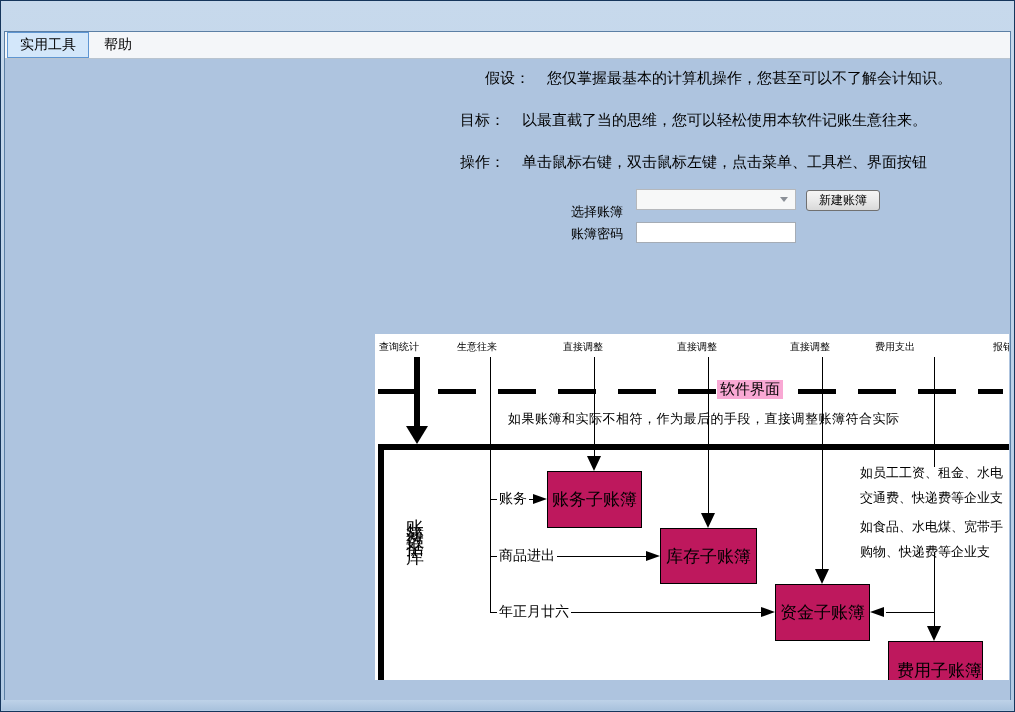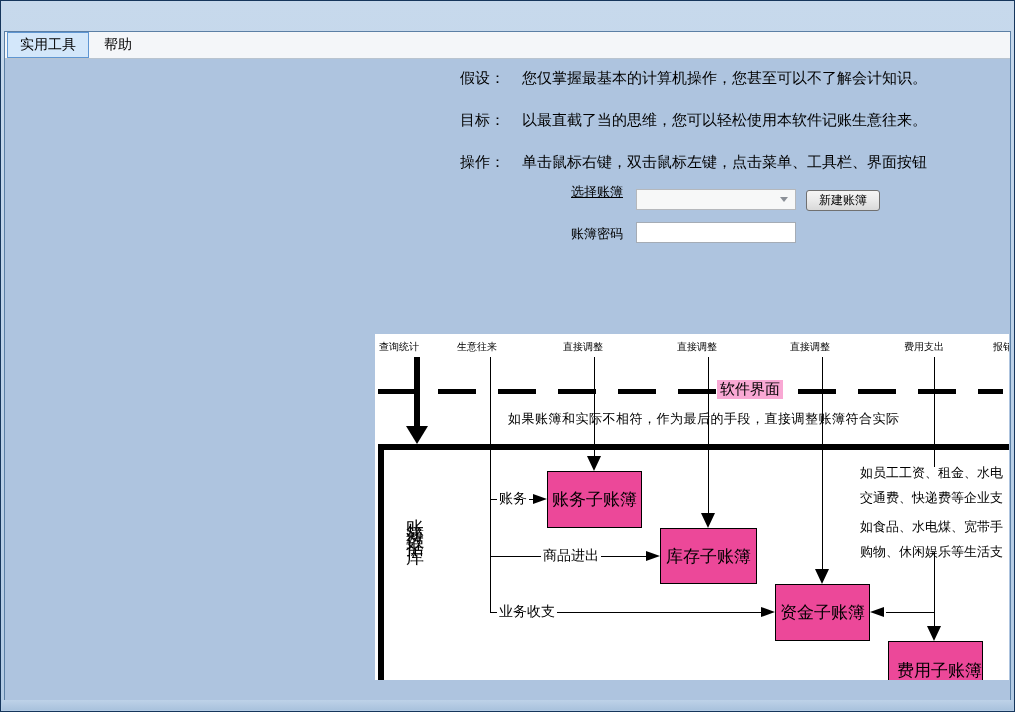--- a/index.html
+++ b/index.html
@@ -92,21 +92,21 @@
   .db-label{ left:28px; top:170px; writing-mode:vertical-lr; font-size:18px; letter-spacing:7px; }
   .vline{ width:1px; background:#000; }
   .hline{ height:1px; background:#000; }
   .arr-down{ width:0; height:0; border-left:7px solid transparent; border-right:7px solid transparent; border-top:15px solid #000; }
   .arr-right{ width:0; height:0; border-top:5px solid transparent; border-bottom:5px solid transparent; border-left:14px solid #000; }
   .arr-left{ width:0; height:0; border-top:5px solid transparent; border-bottom:5px solid transparent; border-right:14px solid #000; }
   .big-shaft{ left:39px; top:23px; width:6px; height:70px; background:#000; }
   .big-head{ left:31px; top:92px; width:0; height:0;
     border-left:11px solid transparent; border-right:11px solid transparent; border-top:18px solid #000; }
   .d-box{
-    border:1px solid #000; background:#ec4899;
+    border:1px solid #000; background:#be185d;
     display:flex; align-items:center; justify-content:center;
     font-size:17px; white-space:nowrap;
   }
   .branch-label{ font-size:14px; background:#fff; padding:0 2px; white-space:nowrap; }
   .right-note{ left:485px; font-size:13px; line-height:25px; white-space:nowrap; }
   
   .statusbar{
     height:22px; background:linear-gradient(#fbfcfd,#eef0f2);
     border-top:1px solid #c9ced3; position:relative;
     display:flex; align-items:center;
@@ -127,47 +127,47 @@
 
   <div class="client">
 
     <div class="menubar">
       <div class="menu-item active">实用工具</div>
       <div class="menu-item">帮助</div>
     </div>
 
     <div class="content">
 
-      <div class="intro-row" style="top:10px;">
+      <div class="intro-row" style="top:10px;margin-left:25px;">
         <span class="intro-label">假设：</span><span>您仅掌握最基本的计算机操作，您甚至可以不了解会计知识。</span>
       </div>
       <div class="intro-row" style="top:52px;">
         <span class="intro-label">目标：</span><span>以最直截了当的思维，您可以轻松使用本软件记账生意往来。</span>
       </div>
       <div class="intro-row" style="top:94px;">
         <span class="intro-label">操作：</span><span>单击鼠标右键，双击鼠标左键，点击菜单、工具栏、界面按钮</span>
       </div>
 
-      <span class="form-label" style="left:566px;top:124px;text-decoration:underline;">选择账簿</span>
+      <span class="form-label" style="left:566px;top:144px;">选择账簿</span>
       <div class="combo">
         <span></span>
         <span class="combo-arrow"></span>
       </div>
       <div class="btn">新建账簿</div>
       <span class="form-label" style="left:566px;top:166px;">账簿密码</span>
       <input class="txt-input" type="text" value="" style="">
 
       <div class="diagram">
 
         <span class="d-abs d-label" style="left:4px;top:6px;">查询统计</span>
         <span class="d-abs d-label" style="left:82px;top:6px;">生意往来</span>
         <span class="d-abs d-label" style="left:188px;top:6px;">直接调整</span>
         <span class="d-abs d-label" style="left:302px;top:6px;">直接调整</span>
         <span class="d-abs d-label" style="left:415px;top:6px;">直接调整</span>
-        <span class="d-abs d-label" style="left:529px;top:6px;">费用支出</span>
+        <span class="d-abs d-label" style="left:500px;top:6px;">费用支出</span>
         <span class="d-abs d-label" style="left:618px;top:6px;">报销</span>
 
         <div class="d-abs dash-line"></div>
         <span class="d-abs iface-label">软件界面</span>
 
         <span class="d-abs d-note">如果账簿和实际不相符，作为最后的手段，直接调整账簿符合实际</span>
 
         <div class="d-abs thick-h"></div>
         <div class="d-abs thick-v"></div>
         <span class="d-abs db-label">账簿数据库</span>
@@ -186,25 +186,25 @@
         <div class="d-abs vline" style="left:559px;top:218px;height:75px;"></div>
         <div class="d-abs arr-down" style="left:552px;top:292px;"></div>
         <div class="d-abs hline" style="left:511px;top:278px;width:49px;"></div>
         <div class="d-abs arr-left" style="left:495px;top:273px;"></div>
 
         <div class="d-abs hline" style="left:115px;top:165px;width:45px;"></div>
         <span class="d-abs branch-label" style="left:122px;top:156px;">账务</span>
         <div class="d-abs arr-right" style="left:158px;top:160px;"></div>
 
         <div class="d-abs hline" style="left:115px;top:222px;width:158px;"></div>
-        <span class="d-abs branch-label" style="left:122px;top:213px;margin-left:44px;">商品进出</span>
+        <span class="d-abs branch-label" style="left:122px;top:213px;">商品进出</span>
         <div class="d-abs arr-right" style="left:271px;top:217px;"></div>
 
         <div class="d-abs hline" style="left:115px;top:278px;width:273px;"></div>
-        <span class="d-abs branch-label" style="left:122px;top:269px;">业务收支</span>
+        <span class="d-abs branch-label" style="left:122px;top:269px;">年正月廿六</span>
         <div class="d-abs arr-right" style="left:386px;top:273px;"></div>
 
         <div class="d-abs d-box" style="left:172px;top:137px;width:95px;height:57px;">
             <span>账务子账簿</span>
           </div>
         <div class="d-abs d-box" style="left:285px;top:194px;width:97px;height:56px;">
             <span>库存子账簿</span>
           </div>
         <div class="d-abs d-box" style="left:400px;top:250px;width:95px;height:57px;">
             <span>资金子账簿</span>
@@ -212,21 +212,21 @@
         <div class="d-abs d-box" style="left:513px;top:307px;width:95px;height:58px;justify-content:flex-end;">
             <span>费用子账簿</span>
           </div>
 
         <div class="d-abs right-note" style="top:126px;">
           <div>如员工工资、租金、水电</div>
           <div>交通费、快递费等企业支</div>
         </div>
         <div class="d-abs right-note" style="top:180px;">
           <div>如食品、水电煤、宽带手</div>
-          <div>购物、休闲娱乐等生活支</div>
+          <div>购物、快递费等企业支</div>
         </div>
       </div>
     </div>
 
   </div>
 
   <div class="bottom-frame"></div>
 </div>
 
 </body></html>

